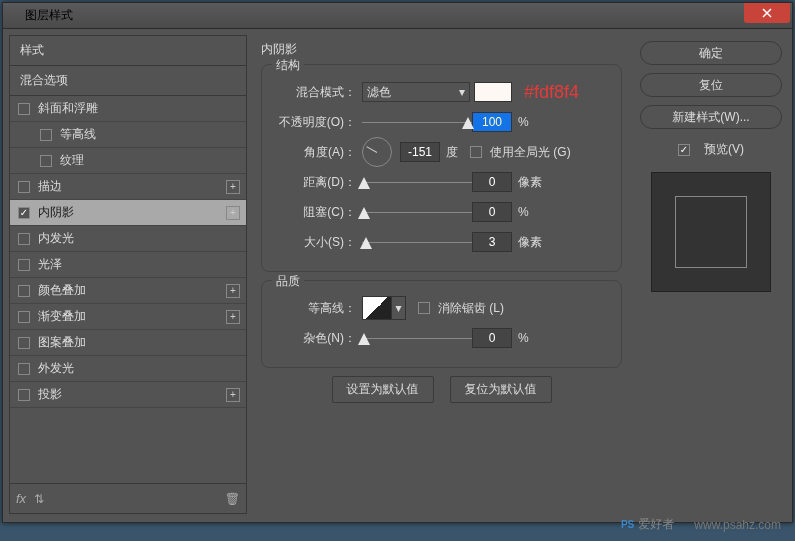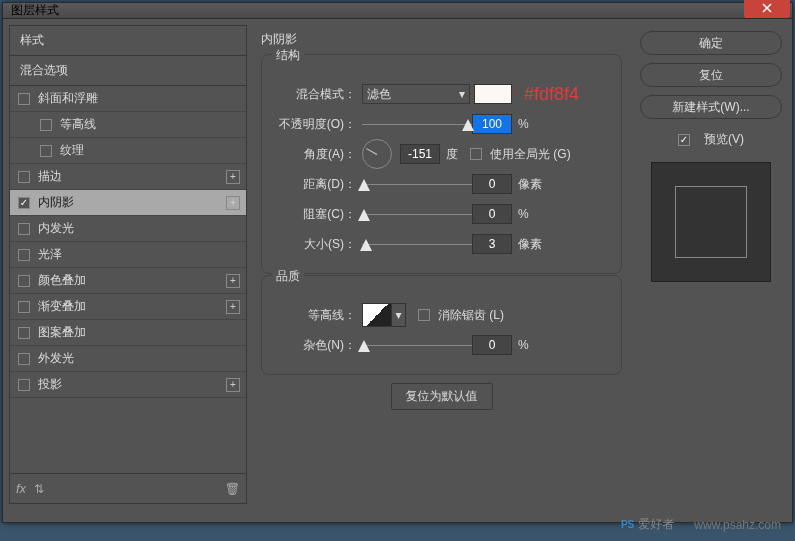--- a/index.html
+++ b/index.html
@@ -1,37 +1,37 @@
 <!DOCTYPE html>
 <html><head>
 <meta charset="utf-8">
 <style>
 * { margin: 0; padding: 0; box-sizing: border-box; font-family: "Microsoft YaHei", Arial, sans-serif; font-size: 12px; }
 body { background: #3a556b; width: 795px; height: 541px; overflow: hidden; }
 .window { width: 791px; height: 521px; margin: 2px; background: #535353; border: 1px solid #2a2a2a; box-shadow: 0 0 6px rgba(0,0,0,0.6); }
-.titlebar { height: 16px; background: linear-gradient(#5a5a5a, #4a4a4a); border-bottom: 1px solid #2a2a2a; display: flex; align-items: center; justify-content: space-between; padding-left: 8px; }
+.titlebar { height: 26px; background: linear-gradient(#5a5a5a, #4a4a4a); border-bottom: 1px solid #2a2a2a; display: flex; align-items: center; justify-content: space-between; padding-left: 22px; }
 .close-btn { width: 46px; height: 20px; background: #c8443a; color: #fff; display: flex; align-items: center; justify-content: center; margin-right: 2px; margin-top: -6px; border-radius: 0 0 3px 3px; cursor: pointer; }
 .close-btn svg { width: 10px; height: 10px; }
 .dialog-body { display: flex; height: calc(100% - 28px); padding: 6px; gap: 6px; }
 .sidebar { width: 238px; background: #535353; display: flex; flex-direction: column; }
 .side-list { flex: 1; background: #535353; border: 1px solid #383838; }
 .side-header { padding: 6px 10px; color: #dcdcdc; border-bottom: 1px solid #383838; }
 .side-item { display: flex; align-items: center; padding: 4px 8px; color: #dcdcdc; border-bottom: 1px solid #454545; cursor: pointer; position: relative; }
 .side-item.indent { padding-left: 30px; }
 .side-item.selected { background: #a9a9a9; color: #1a1a1a; }
 .chk { width: 12px; height: 12px; border: 1px solid #888; margin-right: 8px; display: inline-flex; align-items: center; justify-content: center; background: #535353; }
 .chk.checked::after { content: "✓"; color: #fff; font-size: 10px; line-height: 1; }
 .plus-icn { position: absolute; right: 6px; width: 14px; height: 14px; border: 1px solid #888; display: flex; align-items: center; justify-content: center; color: #ccc; font-size: 10px; }
 .side-footer { height: 30px; border: 1px solid #383838; border-top: none; display: flex; align-items: center; padding: 0 6px; gap: 8px; color: #aaa; }
 .side-footer .spacer { flex: 1; }
 .side-footer .fx { font-style: italic; font-size: 13px; }
 .side-footer i { font-size: 12px; font-style: normal; }
 .center { flex: 1; padding: 6px 8px; color: #dcdcdc; }
 .panel-title { margin-bottom: 6px; }
-.fieldset { border: 1px solid #444; border-radius: 8px; padding: 28px 12px 10px; margin-bottom: 1px; position: relative; }
+.fieldset { border: 1px solid #444; border-radius: 8px; padding: 16px 12px 10px; margin-bottom: 8px; position: relative; }
 .fieldset .legend { position: absolute; top: -8px; left: 10px; background: #535353; padding: 0 4px; }
 .row { display: flex; align-items: center; margin-bottom: 8px; height: 22px; }
 .row .lbl { width: 88px; text-align: right; padding-right: 6px; }
 .dropdown { width: 108px; height: 20px; background: #535353; border: 1px solid #3a3a3a; display: flex; align-items: center; justify-content: space-between; padding: 0 4px; cursor: pointer; }
 .swatch { width: 38px; height: 20px; background: #fdf8f4; border: 1px solid #333; margin-left: 4px; cursor: pointer; }
 .hex-note { color: #e63a3a; margin-left: 12px; font-size: 18px; }
 .slider-track { position: relative; height: 14px; display: flex; align-items: center; }
 .slider-line { height: 1px; background: #888; position: absolute; left: 0; right: 0; top: 50%; }
 .slider-thumb { width: 12px; height: 12px; background: #e8e8e8; clip-path: polygon(50% 0, 100% 100%, 0 100%); position: absolute; top: 2px; }
 .num-input { width: 40px; height: 20px; background: #454545; border: 1px solid #333; color: #fff; text-align: center; padding: 1px 3px; }
@@ -219,20 +219,21 @@
           <div class="slider-track" style="width:110px">
               <div class="slider-line"></div>
               <div class="slider-thumb" style="left:-4px"></div>
             </div>
           <input class="num-input" value="0" style="">
           <span class="unit">%</span>
         </div>
       </div>
 
       <div class="btn-row">
+        <div class="flat-btn">设置为默认值</div>
         <div class="flat-btn">复位为默认值</div>
       </div>
     </div>
 
     <div class="right-col">
       <div class="pill-btn">确定</div>
       <div class="pill-btn">复位</div>
       <div class="pill-btn">新建样式(W)...</div>
       <div class="preview-row">
         <span class="chk checked"></span>

